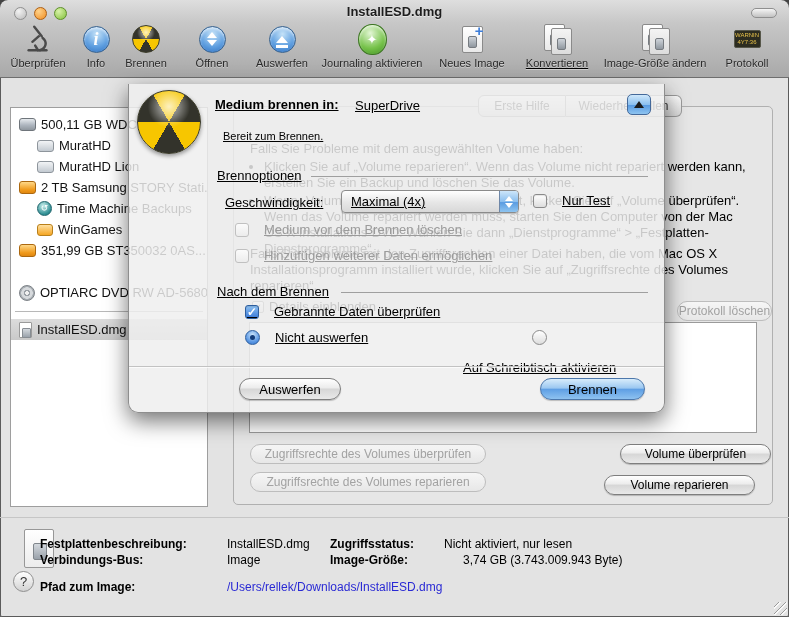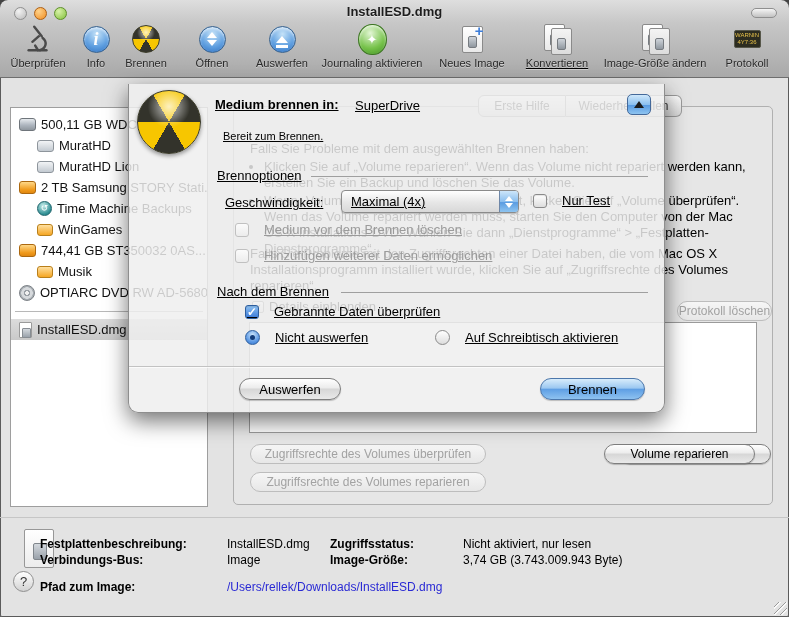--- a/index.html
+++ b/index.html
@@ -246,25 +246,21 @@
     <div class="srow ind1" style="top:90px;">
         <span class="sic ic-tm">↺</span>
         <span>Time Machine Backups</span>
       </div>
     <div class="srow ind1" style="top:111px;">
         <span class="sic ic-vo"></span>
         <span>WinGames</span>
       </div>
     <div class="srow ind0" style="top:132px;">
         <span class="sic ic-eo"></span>
-        <span>744,41 GB ST350032 0AS...</span>
-      </div>
-    <div class="srow ind1" style="top:153px;">
-        <span class="sic ic-vo"></span>
-        <span>Musik</span>
+        <span>351,99 GB ST350032 0AS...</span>
       </div>
     <div class="srow ind0" style="top:174px;">
         <span class="sic ic-cd"></span>
         <span>OPTIARC DVD RW AD-5680H</span>
       </div>
     <div class="sdivider" style="top:203px;"></div>
     <div class="srow ind0 sel" style="top:211px;">
         <span class="sic ic-dmg"></span>
         <span>InstallESD.dmg</span>
       </div>
@@ -272,21 +268,21 @@
 
   <div id="panel"></div>
   <div id="tab1" class="tabseg">
       <span>Erste Hilfe</span>
     </div>
   <div id="tab2" class="tabseg">
       <span>Wiederherstellen</span>
     </div>
 
   <div id="helptext">
-    <div>Falls Sie Probleme mit dem ausgewählten Brennen haben:</div>
+    <div>Falls Sie Probleme mit dem ausgewählten Volume haben:</div>
     <ul>
       <li>Klicken Sie auf „Volume reparieren“. Wenn das Volume nicht repariert werden kann, erstellen Sie ein Backup und löschen Sie das Volume.</li>
       <li>Wenn „Volume reparieren“ nicht verfügbar ist, klicken Sie auf „Volume überprüfen“. Wenn das Volume repariert werden muss, starten Sie den Computer von der Mac OS X Installations-DVD. Wählen Sie dann „Dienstprogramme“ &gt; „Festplatten-Dienstprogramme“.</li>
     </ul>
   </div>
   <div id="helppara2">Falls Sie Probleme mit den Zugriffsrechten einer Datei haben, die vom Mac OS X Installationsprogramm installiert wurde, klicken Sie auf „Zugriffsrechte des Volumes reparieren“.</div>
 
   <div id="details-cb">
     <span class="box">✓</span>
     <span>Details einblenden</span>
@@ -299,21 +295,21 @@
 
   <div class="btn small disabled" style="left:250px;top:444px;width:236px;">
       <span>Zugriffsrechte des Volumes überprüfen</span>
     </div>
   <div class="btn small" style="left:604px;top:444px;width:151px;margin-left:16px;">
       <span>Volume überprüfen</span>
     </div>
   <div class="btn small disabled" style="left:250px;top:472px;width:236px;">
       <span>Zugriffsrechte des Volumes reparieren</span>
     </div>
-  <div class="btn small" style="left:604px;top:444px;width:151px;">
+  <div class="btn small" style="left:604px;top:475px;width:151px;">
       <span>Volume reparieren</span>
     </div>
 
   <div id="sheet">
     <div class="abs radiation" id="burnicon"></div>
     <div class="abs" id="sh-title">Medium brennen in:</div>
     <div class="abs" id="sh-device">SuperDrive</div>
     <div class="abs" id="disclosure">
         <div class="tri"></div>
       </div>
@@ -348,21 +344,21 @@
     <div class="secline" style="left:212px;top:208px;width:307px;"></div>
 
     <div class="abs cbrow" style="left:116px;top:220px;">
       <span class="cb checked">✓</span>
       <span>Gebrannte Daten überprüfen</span>
     </div>
     <div class="abs cbrow" style="left:116px;top:246px;">
       <span class="radio on"></span>
       <span>Nicht auswerfen</span>
     </div>
-    <div class="abs cbrow" style="left:306px;top:246px;">
+    <div class="abs cbrow" style="left:334px;top:246px;flex-direction:column;">
       <span class="radio"></span>
       <span>Auf Schreibtisch aktivieren</span>
     </div>
 
     <div class="secline" id="btn-divider"></div>
 
     <div class="btn" style="left:110px;top:294px;width:102px;">
         <span>Auswerfen</span>
       </div>
     <div class="btn default" style="left:411px;top:294px;width:105px;">
@@ -375,21 +371,21 @@
     <div id="helpbtn">
         <span>?</span>
       </div>
 
     <div class="stlabel" style="left:40px;top:19px;width:182px;">Festplattenbeschreibung:</div>
     <div class="stvalue" style="left:227px;top:19px;">InstallESD.dmg</div>
     <div class="stlabel" style="left:40px;top:35px;width:182px;">Verbindungs-Bus:</div>
     <div class="stvalue" style="left:227px;top:35px;">Image</div>
 
     <div class="stlabel" style="left:330px;top:19px;width:128px;">Zugriffsstatus:</div>
-    <div class="stvalue" style="left:463px;top:19px;">Nicht aktiviert, nur lesen</div>
+    <div class="stvalue" style="left:444px;top:19px;">Nicht aktiviert, nur lesen</div>
     <div class="stlabel" style="left:330px;top:35px;width:128px;">Image-Größe:</div>
     <div class="stvalue" style="left:463px;top:35px;">3,74 GB (3.743.009.943 Byte)</div>
 
     <div class="stlabel" style="left:40px;top:62px;width:182px;">Pfad zum Image:</div>
     <div class="stvalue" style="left:227px;top:62px;"><span id="pathlink">/Users/rellek/Downloads/InstallESD.dmg</span></div>
 
     <div id="grip"></div>
   </div>
 
 </div>

